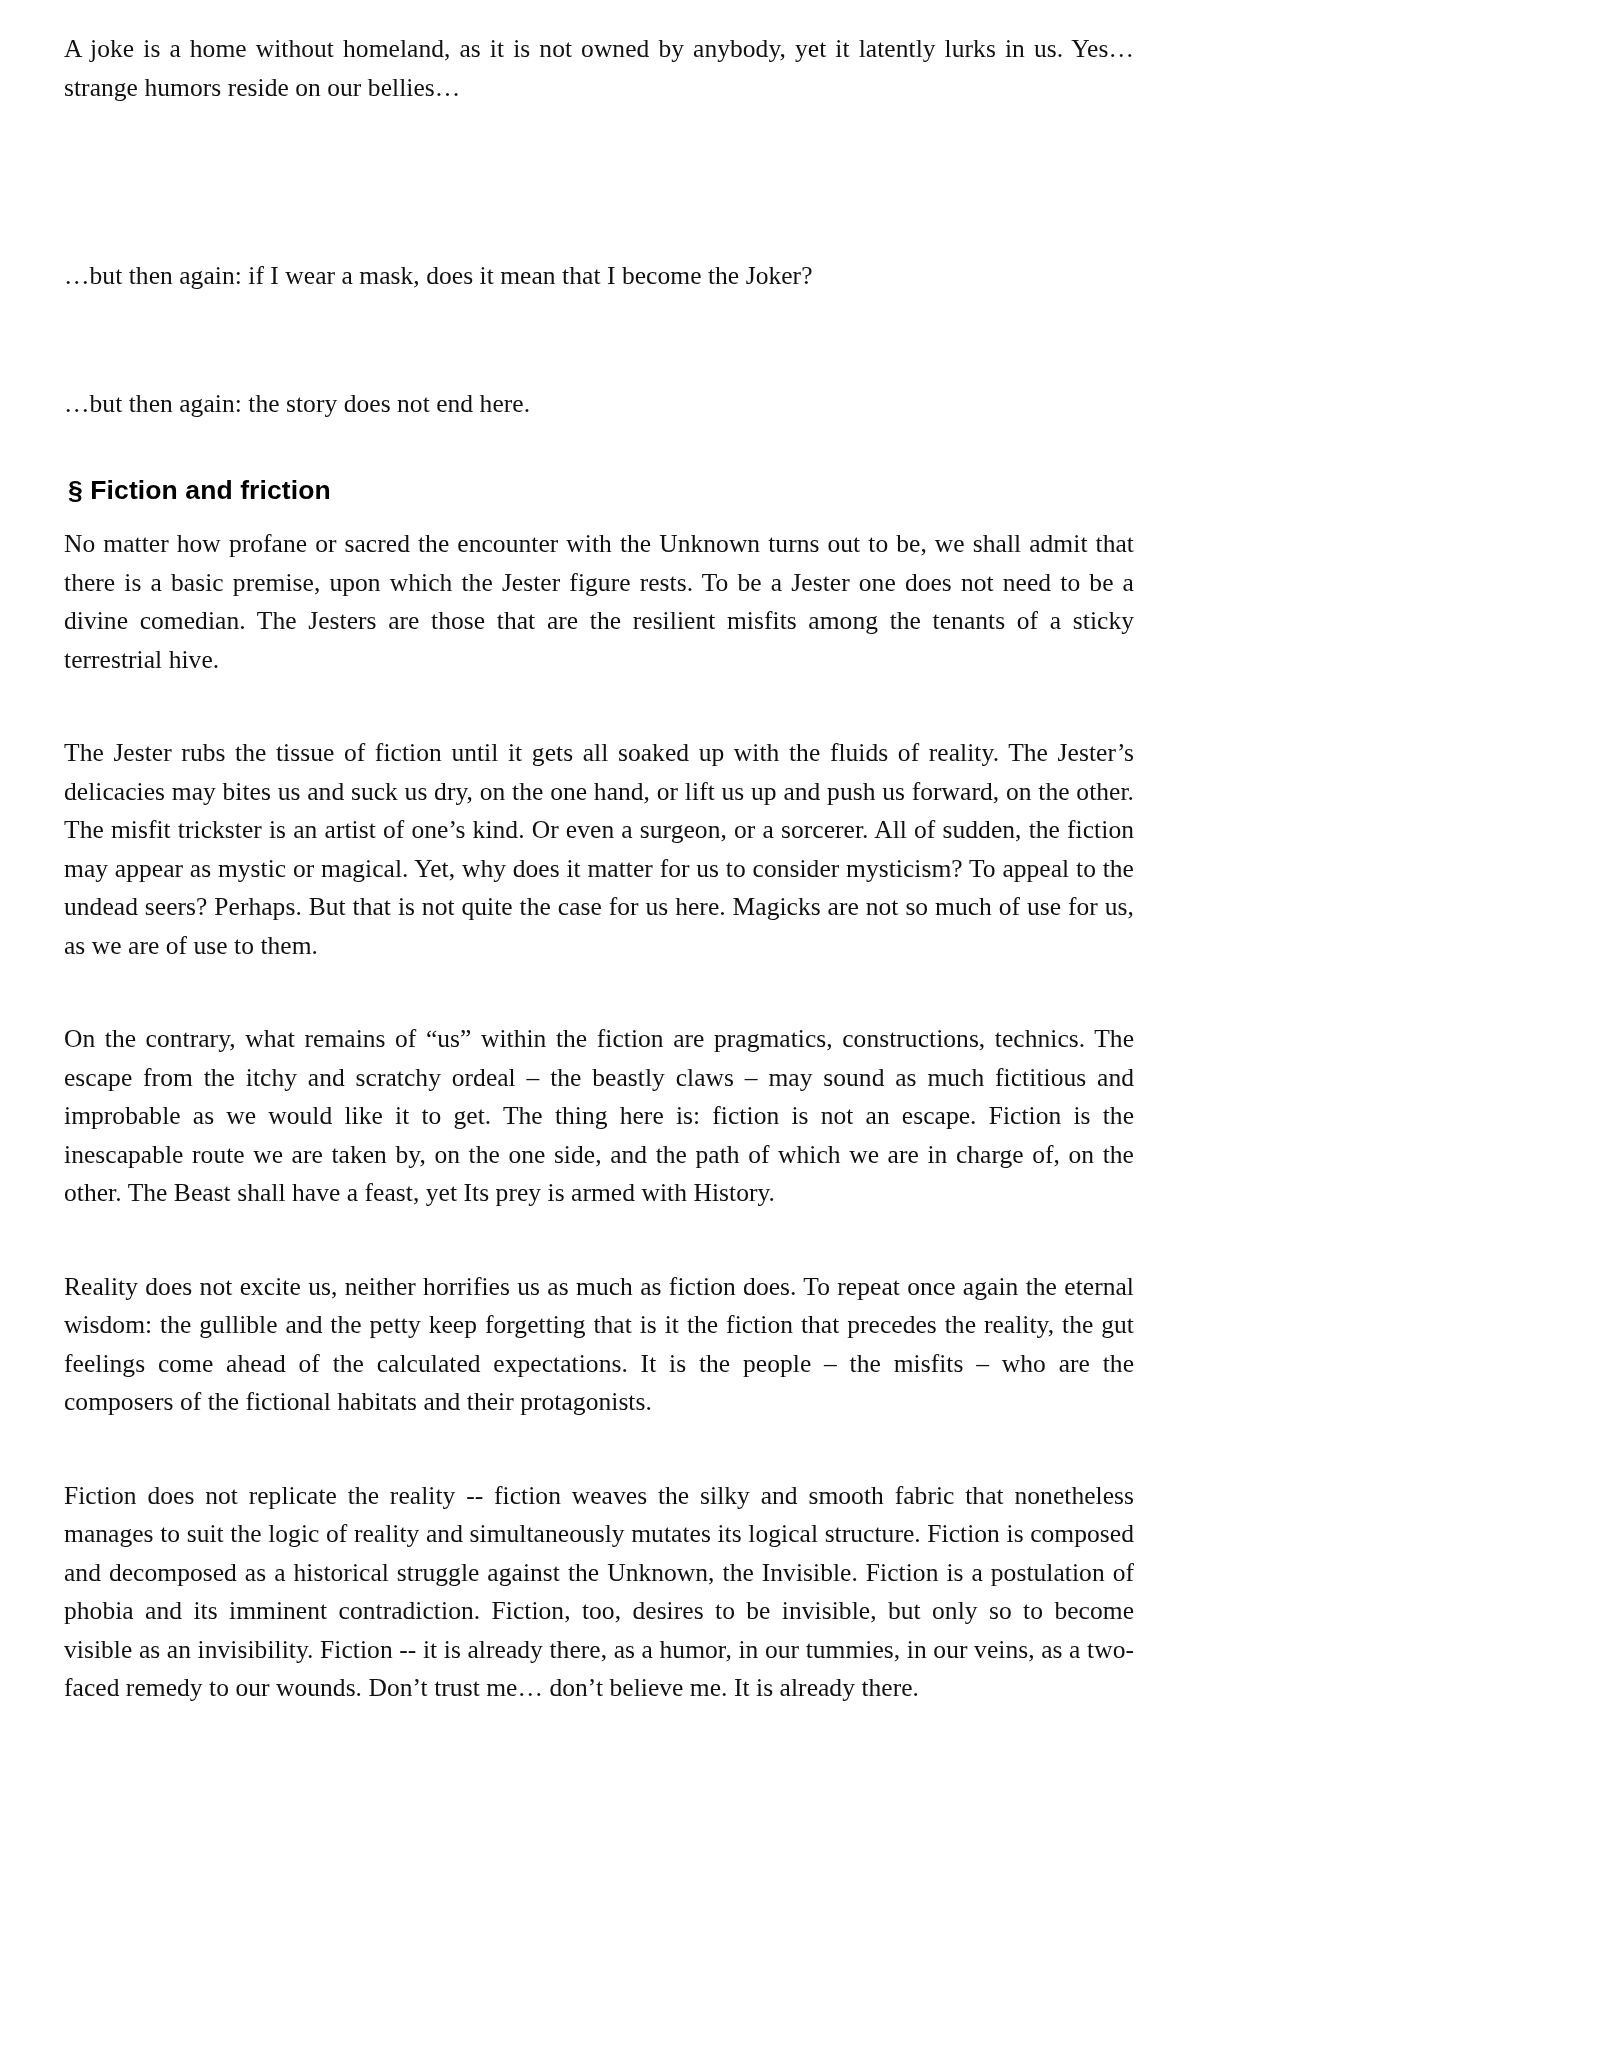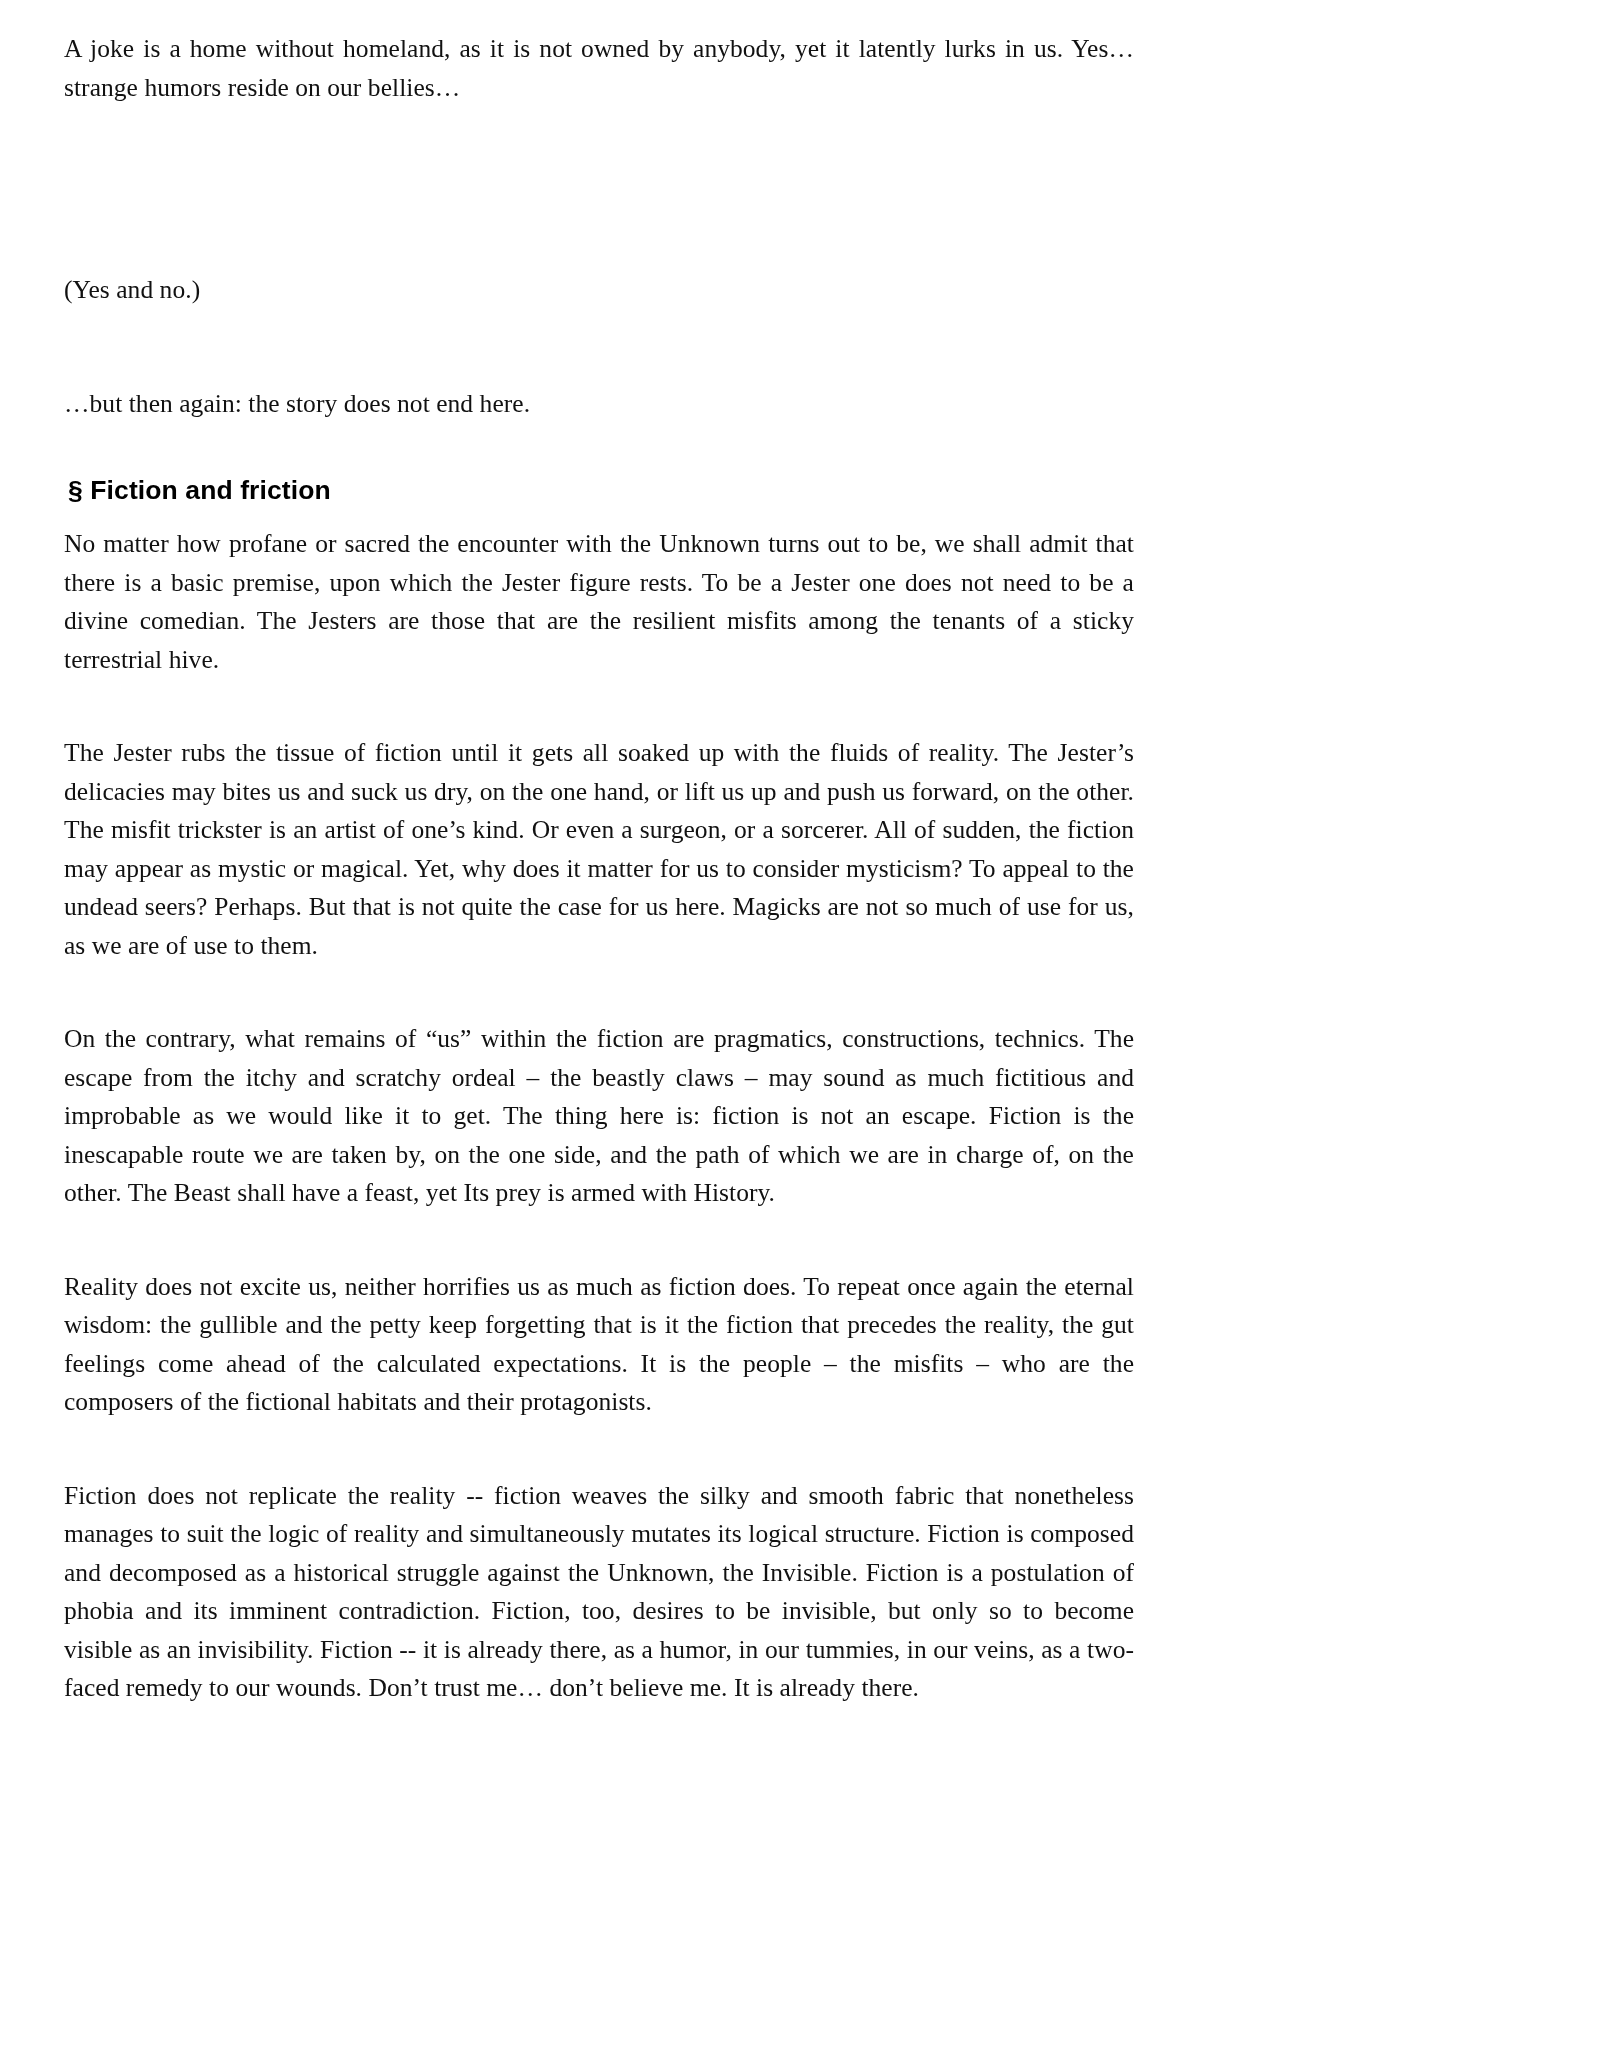--- a/index.html
+++ b/index.html
@@ -67,24 +67,24 @@
 
     <div class="top-pad"></div>
 
     <p class="para">A joke is a home without homeland, as it is not owned by anybody, yet it latently lurks in us. Yes… strange humors reside on our bellies…</p>
 
     <div class="gap-lg"></div>
 
 
     <div class="gap-lg"></div>
 
+    <p class="para">…but then again: if I wear a mask, does it mean that I become the Joker?</p>
 
     <div class="gap-sm"></div>
 
-    <p class="para">(Yes and no.)</p>
 
     <div class="gap-lg"></div>
 
     <p class="para">…but then again: the story does not end here.</p>
 
     <div class="gap-head-before"></div>
 
     <h2 class="section-heading">§ Fiction and friction</h2>
 
     <div class="gap-head-after"></div>

